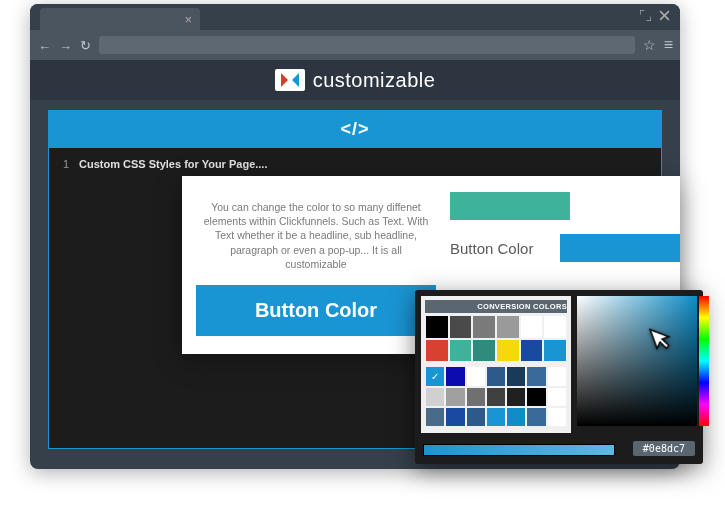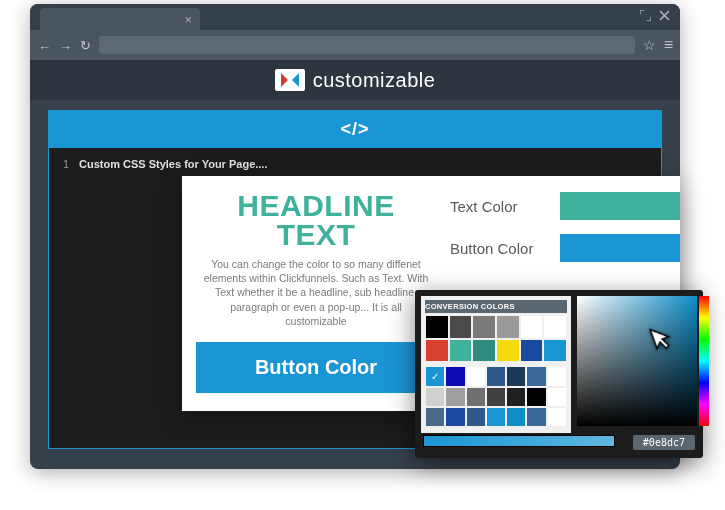--- a/index.html
+++ b/index.html
@@ -47,30 +47,30 @@
 .btn { background: #1a95d3; color: #fff; padding: 14px 0; margin-top: 14px; font-size: 20px; font-weight: 600; }
 .right-col { flex: 0.9; padding: 16px 0 16px 0; }
 .opt { display: flex; align-items: center; gap: 10px; margin-bottom: 14px; }
 .opt-label { color: #5a5a5a; font-size: 15px; font-weight: 500; width: 100px; }
 .swatch { width: 120px; height: 28px; }
 
 
 .picker { position: absolute; top: 290px; left: 415px; width: 288px; background: #1c1c1c; padding: 6px; box-shadow: 0 6px 25px rgba(0,0,0,0.5); border-radius: 3px; }
 .picker-row { display: flex; gap: 6px; }
 .palette-col { background: #f0f0f0; flex: 1; padding: 4px; }
-.pal-title { background: #5a6670; color: #fff; font-size: 7.5px; font-weight: 700; text-align: left; padding: 2px 0; letter-spacing: 0.3px; }
+.pal-title { background: #5a6670; color: #fff; font-size: 7.5px; font-weight: 700; text-align: right; padding: 2px 0; letter-spacing: 0.3px; }
 .pal-grid { display: grid; grid-template-columns: repeat(6, 1fr); gap: 2px; padding: 3px 1px; }
 .pal-grid.g7 { grid-template-columns: repeat(7, 1fr); }
 .sw { width: 100%; aspect-ratio: 1; cursor: pointer; position: relative; }
 .sw.sel::after { content: "✓"; position: absolute; inset: 0; display: flex; align-items: center; justify-content: center; color: #fff; background: #1a95d3; font-size: 10px; }
 .gradient-col { width: 120px; position: relative; }
 .sat { width: 100%; height: 130px; background: linear-gradient(to top, #000, transparent), linear-gradient(to right, #fff, #0e8dc7); position: relative; cursor: crosshair; }
 .cursor-hand { position: absolute; top: 26px; right: 18px; font-size: 28px; transform: rotate(-20deg); filter: drop-shadow(0 1px 2px rgba(0,0,0,0.6)); }
 .hue { position: absolute; right: -12px; top: 0; width: 10px; height: 130px; background: linear-gradient(to bottom, #f00, #ff0, #0f0, #0ff, #00f, #f0f, #f00); cursor: pointer; }
-.picker-bottom { display: flex; align-items: flex-start; gap: 18px; padding: 2px; }
+.picker-bottom { margin-top: 6px; display: flex; align-items: flex-end; gap: 18px; padding: 2px; }
 .hue-bar { flex: 1; height: 12px; background: linear-gradient(to right, #1a95d3, #5fb8e0); border: 1px solid #000; }
 .hex { background: #5a6670; color: #fff; font-size: 10px; padding: 2px 10px; border-radius: 2px; font-family: monospace; }
 </style>
 </head>
 <body>
 
 <div class="browser">
   <div class="tab-bar">
     <div class="tab">
         <span class="x">×</span>
@@ -114,30 +114,25 @@
           </div>
         </div>
       </div>
     </div>
   </div>
 </div>
 
 <div class="modal">
   <div class="modal-body">
     <div class="left-col">
-      <div class="headline">
-        <div>HEADLINE</div>
-        <div>TEXT</div>
-      </div>
       <div class="desc">You can change the color to so many diffenet elements within Clickfunnels. Such as Text. With Text whether it be a headline, sub headline, paragraph or even a pop-up... It is all customizable</div>
       <div class="btn">Button Color</div>
     </div>
     <div class="right-col" id="opts">
         <div class="opt">
-          <span class="opt-label">Text Color</span>
           <span class="swatch" style="background: rgb(63, 178, 155);"></span>
         </div>
         <div class="opt">
           <span class="opt-label">Button Color</span>
           <span class="swatch" style="background: rgb(26, 149, 211);"></span>
         </div>
       </div>
   </div>
 </div>
 

